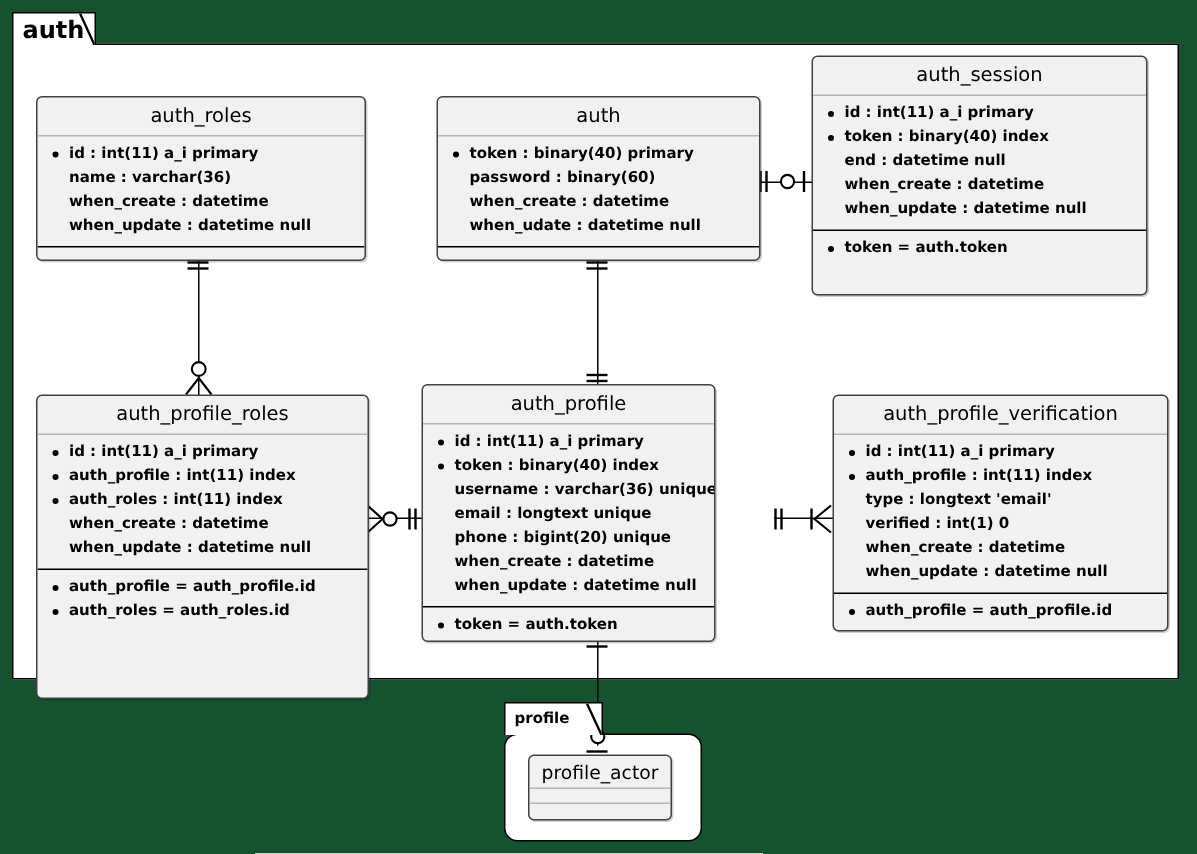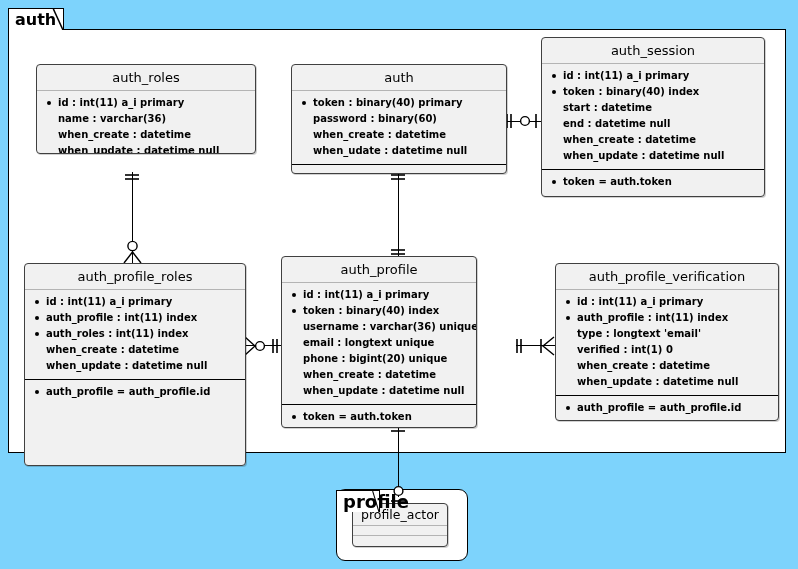--- a/index.html
+++ b/index.html
@@ -4,21 +4,21 @@
 <style>
   html,body{margin:0;padding:0;background:#ffffff;}
   body{
     font-family:"DejaVu Sans","Liberation Sans",sans-serif;
     -webkit-font-smoothing:antialiased;
   }
   #canvas{
     position:relative;
     width:798px;
     height:569px;
-    background:#7dd3fc;
+    background:#14532d;
     overflow:hidden;
   }
 
   
   .pkg{position:absolute;}
   .pkg-tab{
     position:absolute;
     box-sizing:border-box;
     background:#ffffff;
     border:1.4px solid #000000;
@@ -176,21 +176,21 @@
   <div class="line v" style="left:398px;top:425px;height:72px;"></div>
   <svg class="conn-svg" style="left:385px;top:421px;width:30px;height:86px;">
 
     <line x1="6" y1="6" x2="20" y2="6" stroke="#000" stroke-width="1.6"></line>
     <line x1="6" y1="10" x2="20" y2="10" stroke="#000" stroke-width="1.6"></line>
 
     <circle cx="13.5" cy="70" r="4.4" fill="#fff" stroke="#000" stroke-width="1.4"></circle>
     <line x1="6" y1="80" x2="20" y2="80" stroke="#000" stroke-width="1.6"></line>
   </svg>
 
-  <div class="ent" style="left:24px;top:64px;width:220px;height:90px;margin-left:12px;">
+  <div class="ent" style="left:24px;top:64px;width:220px;height:110px;">
     <div class="ent-title">auth_roles</div>
     <div class="ent-sec">
       <div class="row pk">id : int(11) a_i primary</div>
       <div class="row">name : varchar(36)</div>
       <div class="row">when_create : datetime</div>
       <div class="row">when_update : datetime null</div>
     </div>
     <div class="ent-sec thin"></div>
   </div>
 
@@ -203,41 +203,41 @@
       <div class="row">when_udate : datetime null</div>
     </div>
     <div class="ent-sec thin"></div>
   </div>
 
   <div class="ent" style="left:541px;top:37px;width:224px;height:160px;">
     <div class="ent-title">auth_session</div>
     <div class="ent-sec">
       <div class="row pk">id : int(11) a_i primary</div>
       <div class="row pk">token : binary(40) index</div>
-      <div class="row">start : datetime</div>
       <div class="row">end : datetime null</div>
       <div class="row">when_create : datetime</div>
       <div class="row">when_update : datetime null</div>
     </div>
     <div class="ent-sec">
       <div class="row pk">token = auth.token</div>
     </div>
   </div>
 
   <div class="ent" style="left:24px;top:263px;width:222px;height:203px;">
     <div class="ent-title">auth_profile_roles</div>
     <div class="ent-sec">
       <div class="row pk">id : int(11) a_i primary</div>
       <div class="row pk">auth_profile : int(11) index</div>
       <div class="row pk">auth_roles : int(11) index</div>
       <div class="row">when_create : datetime</div>
       <div class="row">when_update : datetime null</div>
     </div>
     <div class="ent-sec">
       <div class="row pk">auth_profile = auth_profile.id</div>
+      <div class="row pk">auth_roles = auth_roles.id</div>
     </div>
   </div>
 
   <div class="ent" style="left:281px;top:256px;width:196px;height:172px;">
     <div class="ent-title">auth_profile</div>
     <div class="ent-sec">
       <div class="row pk">id : int(11) a_i primary</div>
       <div class="row pk">token : binary(40) index</div>
       <div class="row">username : varchar(36) unique</div>
       <div class="row">email : longtext unique</div>
@@ -259,21 +259,21 @@
       <div class="row">verified : int(1) 0</div>
       <div class="row">when_create : datetime</div>
       <div class="row">when_update : datetime null</div>
     </div>
     <div class="ent-sec">
       <div class="row pk">auth_profile = auth_profile.id</div>
     </div>
   </div>
 
   <div class="pkg">
-    <div class="pkg-tab" style="left:336px;top:490px;width:44px;height:22px;font-size:18px;">
+    <div class="pkg-tab" style="left:336px;top:468px;width:66px;height:22px;font-size:10px;">
       <span class="tabtext">profile</span>
       <svg class="tabslant" viewBox="0 0 66 22" preserveAspectRatio="none">
         <path d="M56 0 L66 22" stroke="#000" stroke-width="1.6" fill="none"></path>
       </svg>
     </div>
     <div class="pkg-body rounded" style="left:336px;top:489px;width:132px;height:72px;"></div>
   </div>
 
   <div class="ent" style="left:352px;top:503px;width:96px;height:44px;">
     <div class="ent-title" style="padding:3px 6px 3px 6px;font-size:12.5px;">profile_actor</div>

